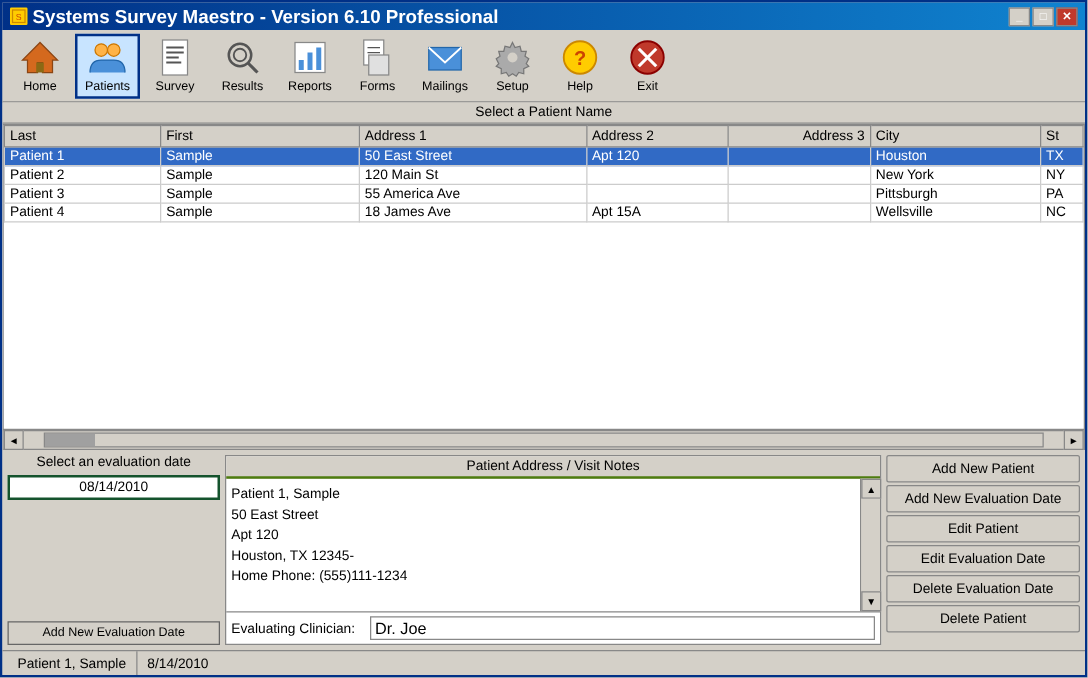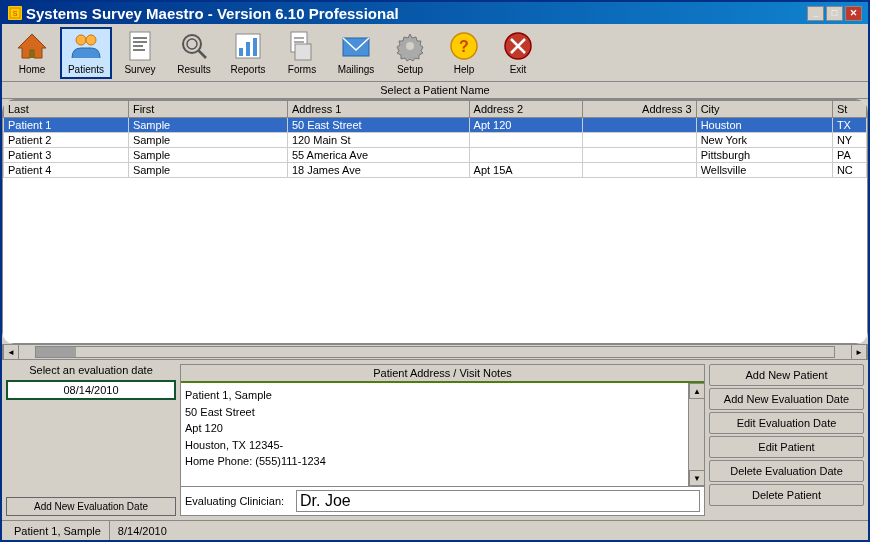--- a/index.html
+++ b/index.html
@@ -312,21 +312,21 @@
       display: flex;
       align-items: center;
       gap: 12px;
       font-size: 11px;
     }
 
     .clinician-input {
       border: 1px solid #888;
       background: white;
       padding: 1px 3px;
-      font-size: 16px;
+      font-size: 13px;
       flex: 1;
     }
 
     
     .action-buttons {
       width: 155px;
       display: flex;
       flex-direction: column;
       gap: 2px;
       flex-shrink: 0;
@@ -507,21 +507,21 @@
         </svg>
       </div>
       <span class="toolbar-label">Exit</span>
     </div>
   </div>
 
   <div class="main-content">
 
     <div class="select-patient-bar">Select a Patient Name</div>
 
-    <div class="table-wrapper" style="overflow: hidden; flex: 1; display: flex; flex-direction: column; border-radius: 13px;">
+    <div class="table-wrapper" style="overflow: hidden; flex: 1; display: flex; flex-direction: column;">
       <div style="flex: 1; overflow: hidden; border: 1px solid #888; background: white;">
         <table class="patient-table">
           <thead>
             <tr>
               <th style="width: 110px;">Last</th>
               <th style="width: 140px;">First</th>
               <th style="width: 160px;">Address 1</th>
               <th style="width: 100px;">Address 2</th>
               <th style="width: 100px; text-align: right;">Address 3</th>
               <th style="width: 120px;">City</th>
@@ -605,22 +605,22 @@
         </div>
         <div class="clinician-bar">
           <span>Evaluating Clinician:</span>
           <input class="clinician-input" type="text" value="Dr. Joe" style="">
         </div>
       </div>
 
       <div class="action-buttons" id="action-buttons-container">
       <button class="action-btn">Add New Patient</button>
           <button class="action-btn">Add New Evaluation Date</button>
+          <button class="action-btn">Edit Patient</button>
           <button class="action-btn">Edit Evaluation Date</button>
-          <button class="action-btn">Edit Patient</button>
           <button class="action-btn">Delete Evaluation Date</button>
           <button class="action-btn">Delete Patient</button>
         </div>
     </div>
   </div>
 
   <div class="status-bar">
     <div class="status-segment">Patient 1, Sample</div>
     <div class="status-segment">8/14/2010</div>
   </div>

